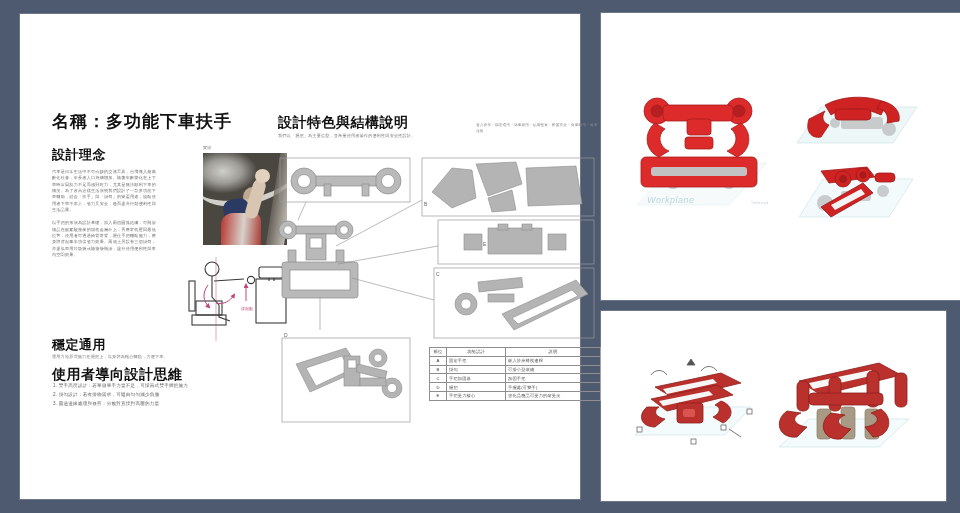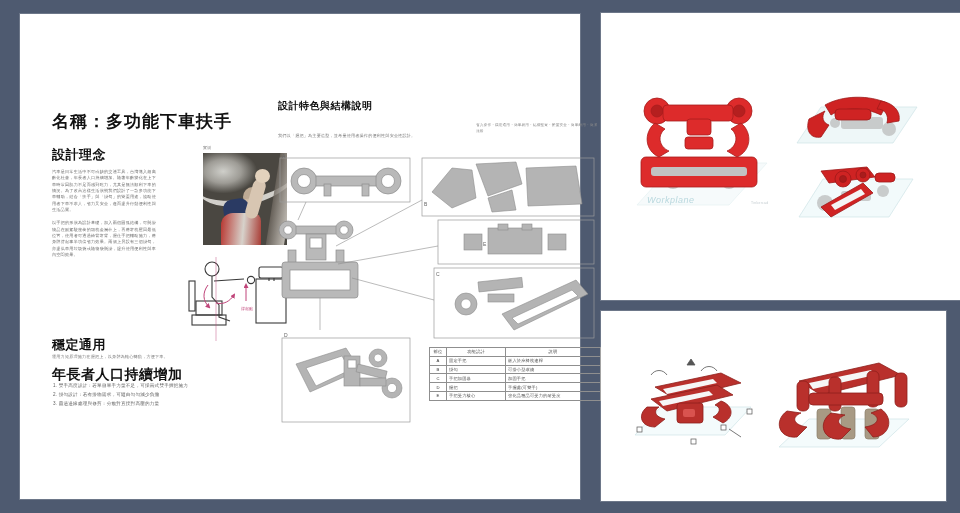--- a/index.html
+++ b/index.html
@@ -16,21 +16,21 @@
   #render-top{left:601px;top:13px;width:379px;height:287px;}
   #render-bottom{left:601px;top:311px;width:345px;height:190px;}
 
   
   .poster-inner{position:absolute;left:0;top:0;right:0;bottom:0;}
   .title{position:absolute;left:32px;top:96px;font-size:17px;font-weight:bold;color:#111;letter-spacing:1px;}
   .h2{font-size:13px;font-weight:bold;color:#111;letter-spacing:.5px;}
   #h-concept{position:absolute;left:32px;top:132px;font-family:Liberation Serif, serif;}
   #h-effort{position:absolute;left:32px;top:322px;}
   #h-user{position:absolute;left:32px;top:352px;font-size:14px;}
-  #h-feature{position:absolute;left:258px;top:85px;font-size:10px;}
+  #h-feature{position:absolute;left:258px;top:100px;font-size:14px;}
 
   .body-col{position:absolute;left:32px;top:155px;width:104px;}
   .body-col p{
     margin:0 0 7px 0;font-size:4.1px;line-height:1.55;color:#6e6e6e;
     text-align:justify;letter-spacing:.2px;
   }
   .sub-line{position:absolute;font-size:4.1px;color:#7a7a7a;letter-spacing:.2px;}
   #feature-sub{left:258px;top:119px;width:190px;line-height:1.5;}
   #effort-sub{left:32px;top:340px;width:200px;}
   .kw{position:absolute;left:456px;top:108px;width:122px;font-size:3.6px;line-height:1.8;color:#8a8a8a;letter-spacing:.2px;}
@@ -235,21 +235,21 @@
         </svg>
       </div>
 
       <div class="h2" id="h-feature">設計特色與結構說明</div>
       <div class="sub-line" id="feature-sub">我們以「握把」為主要造型，並考量使用者操作的便利性與安全性設計。</div>
       <div class="kw">省力操作・穩定通用・簡單易用・結構堅實・變重安全・簡單耐用・簡潔流暢</div>
 
       <div class="h2" id="h-effort">穩定通用</div>
       <div class="sub-line" id="effort-sub">運用力矩原理施力在握把上，以身體為軸心轉動，方便下車。</div>
 
-      <div class="h2" id="h-user">年長者人口持續增加</div>
+      <div class="h2" id="h-user">使用者導向設計思維</div>
       <div class="numlist">
         <div>1. 雙手高度設計：若單側單手力量不足，可採兩式雙手握把施力</div>
         <div>2. 掛勾設計：若有掛物需求，可隨由勾勾減少負擔</div>
         <div>3. 圓邊邊緣處理與修剪：分散對直接對高壓的力量</div>
       </div>
 
       <table id="spec-table">
         <tbody>
             <tr>
           <th>部位</th>

